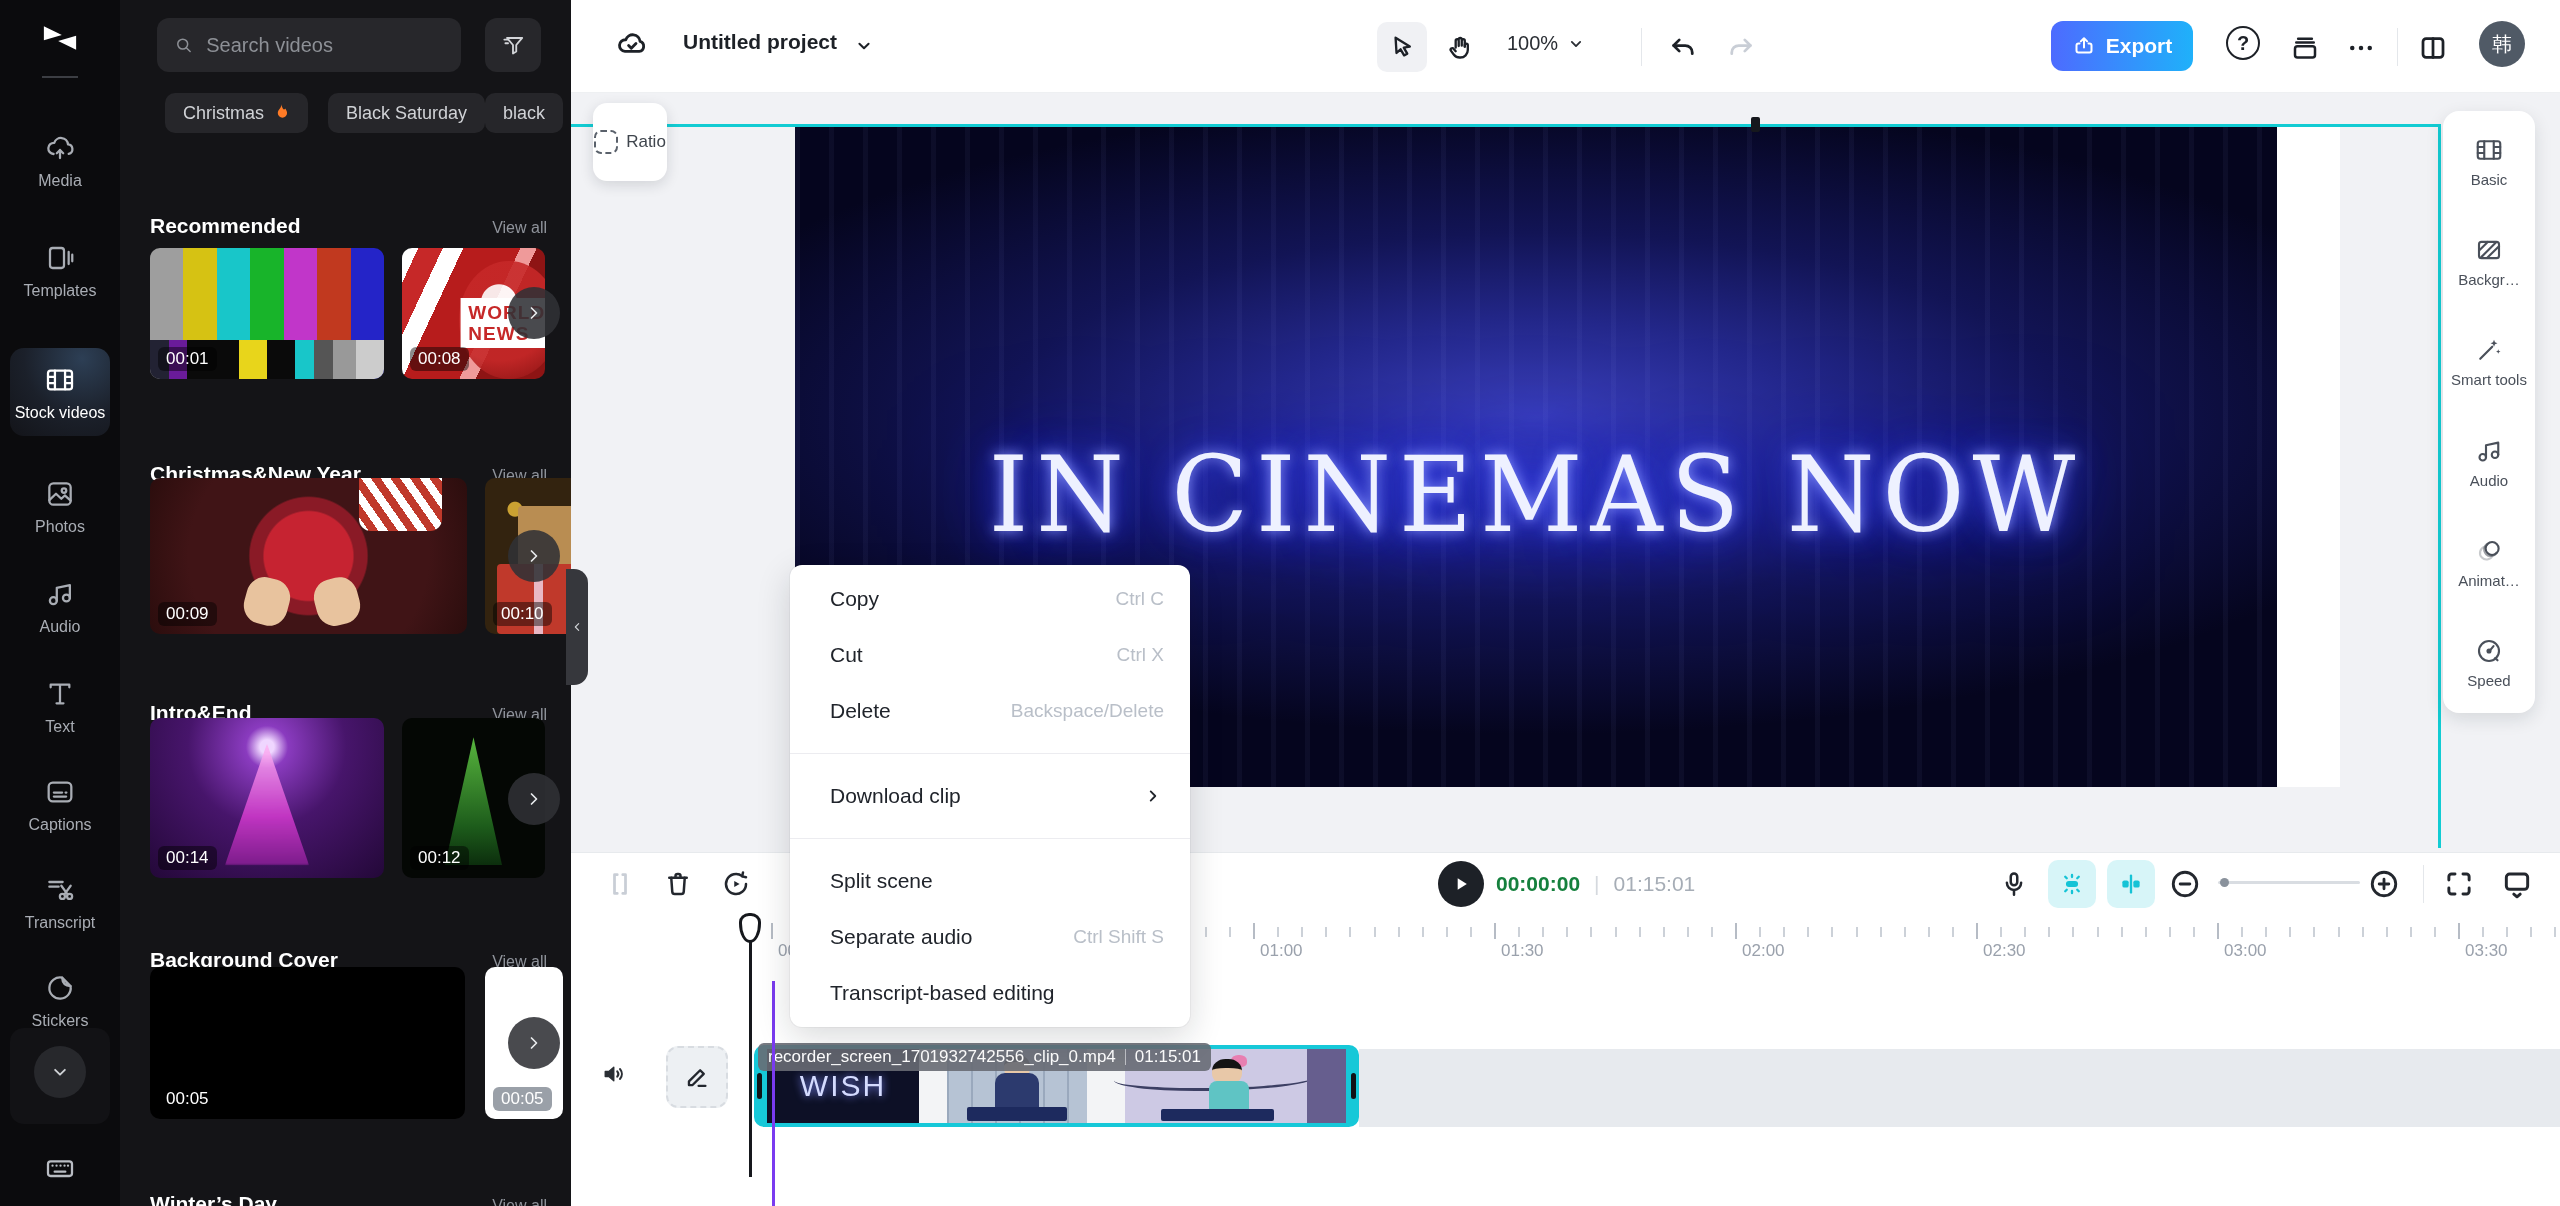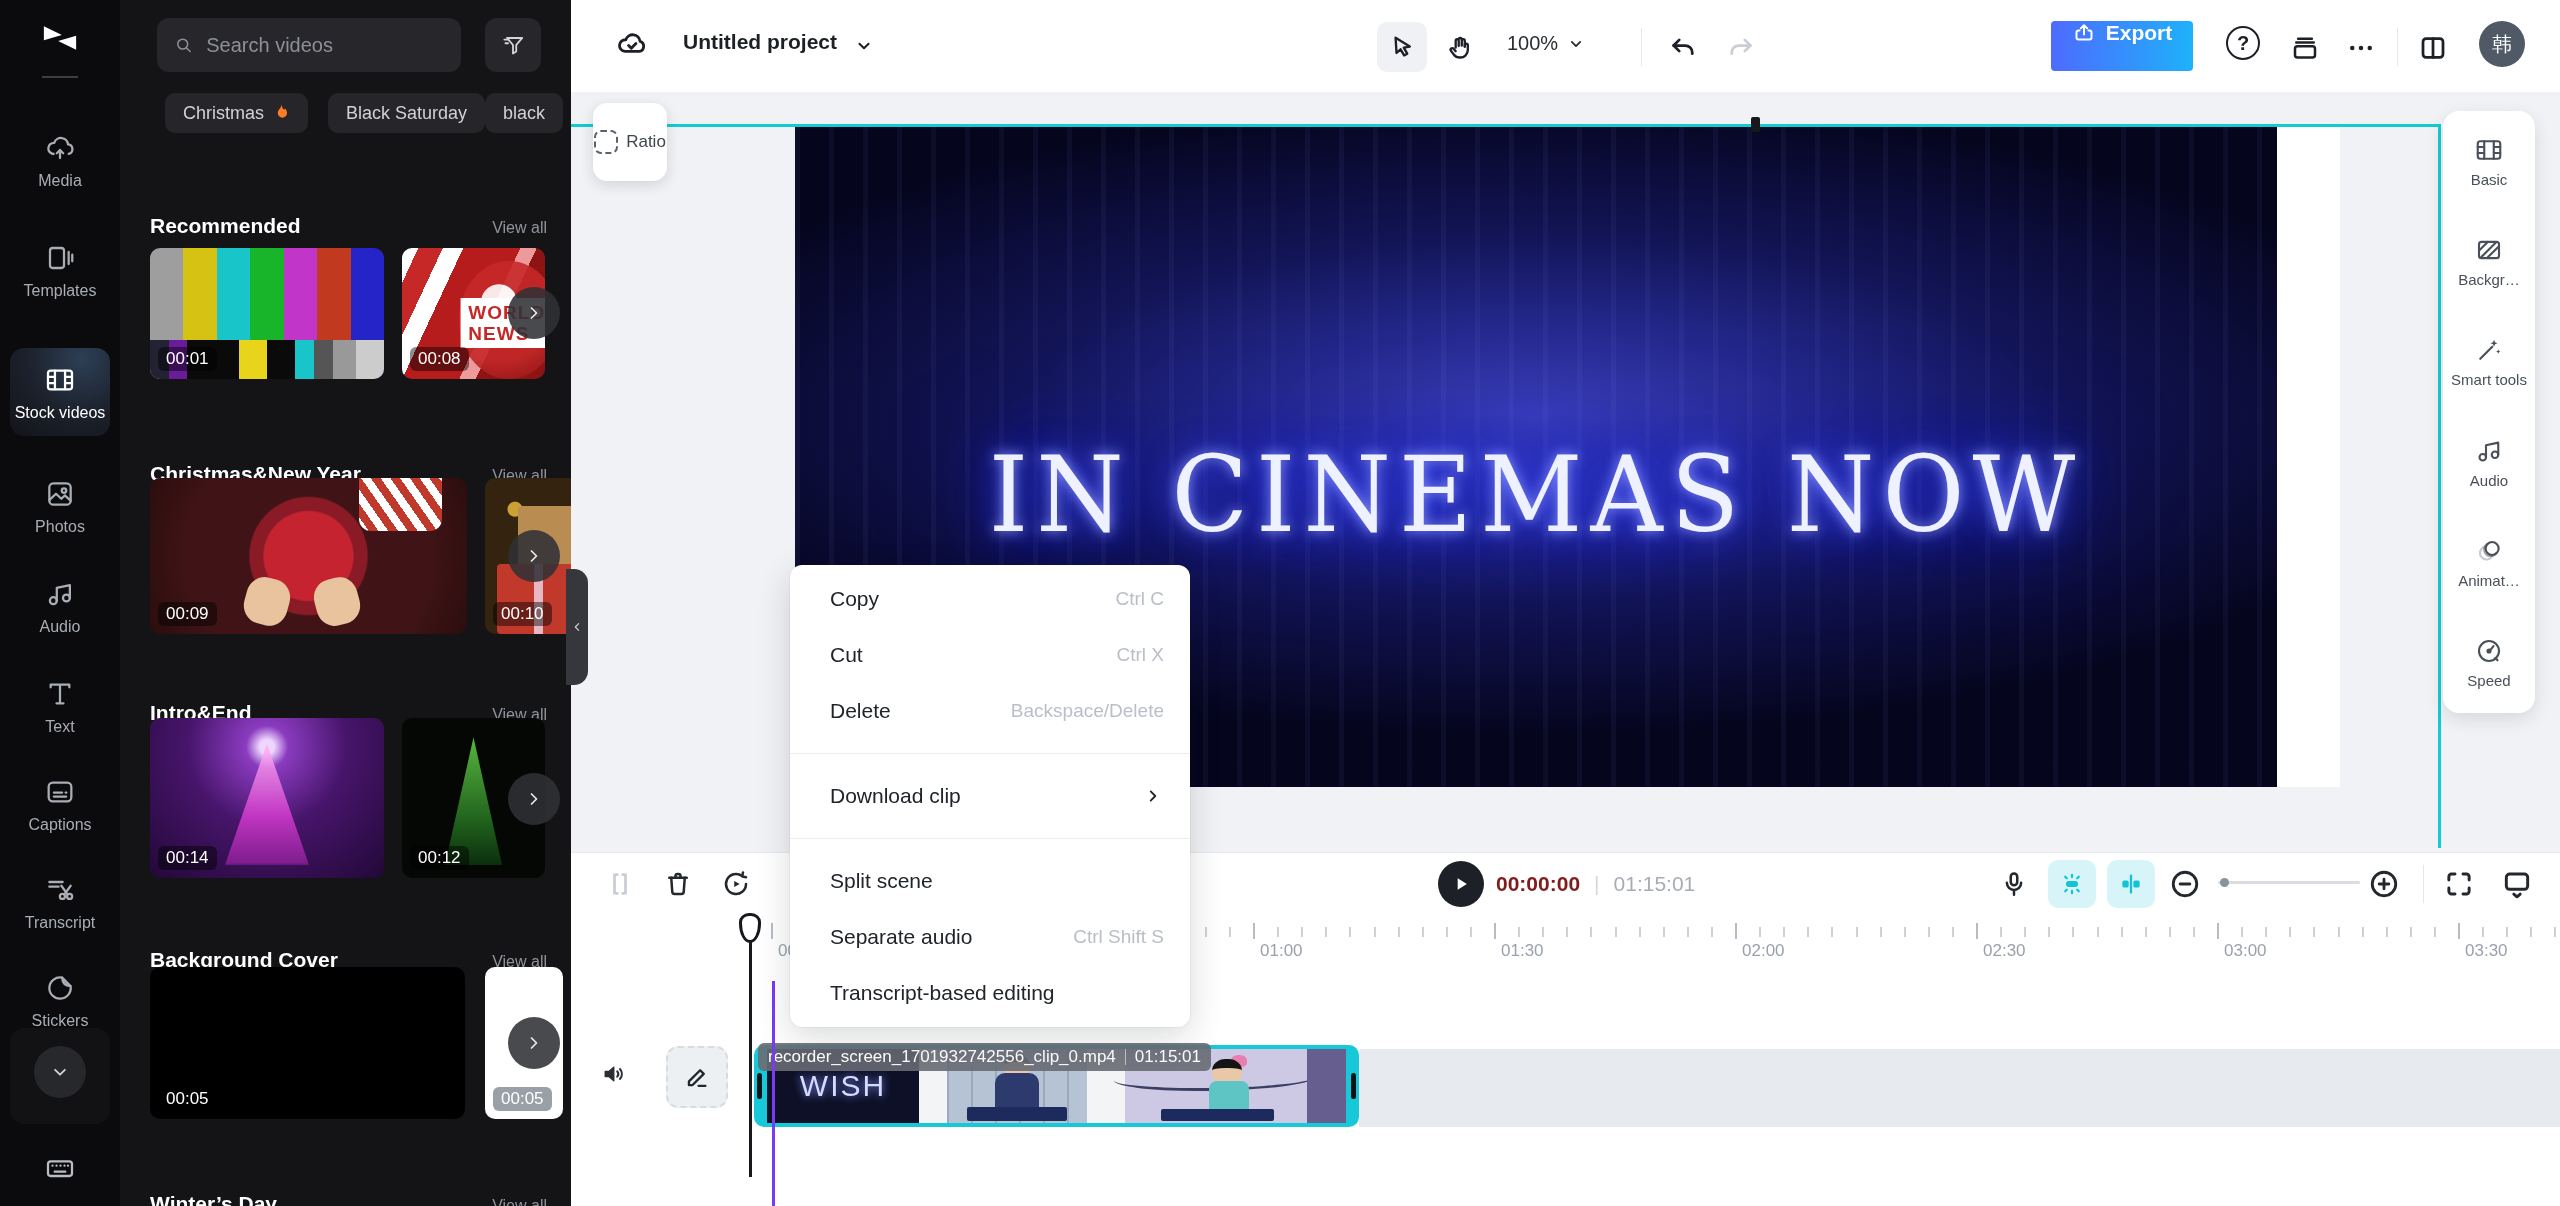--- a/index.html
+++ b/index.html
@@ -56,21 +56,21 @@
   .t-gtree .cone{position:absolute;left:30%;top:12%;width:40%;height:80%;clip-path:polygon(50% 0,100% 100%,0 100%);background:linear-gradient(180deg,#58b63e 0%,#1d5c1b 70%,#0c2e0d 100%);filter:blur(.5px);}
   .t-black{background:#000;}
   .t-white{background:#fff;}
 
   
   #topbar{left:571px;top:0;width:1989px;height:93px;background:#fff;border-bottom:1px solid #eef0f2;z-index:10;}
   .tb{position:absolute;display:flex;align-items:center;justify-content:center;color:#1d2127;cursor:pointer;}
   #tool-cursor{background:#f0f1f4;border-radius:10px;}
   #zoom-ctl{font-size:20px;color:#2a2e34;gap:8px;}
   .tb-divider{position:absolute;width:1px;height:38px;background:#e4e7eb;}
-  #export-btn{display:flex;align-items:flex-start;justify-content:center;gap:10px;background:linear-gradient(90deg,#4d6bff,#1fb1fa);border-radius:4px;color:#fff;font-size:21px;font-weight:bold;cursor:pointer;}
+  #export-btn{display:flex;align-items:center;justify-content:center;gap:10px;background:linear-gradient(90deg,#4d6bff,#1fb1fa);border-radius:12px;color:#fff;font-size:21px;font-weight:bold;cursor:pointer;}
   #help-btn{width:34px;height:34px;border:2.4px solid #1d2127;border-radius:50%;font-size:20px;font-weight:bold;}
   #avatar{width:46px;height:46px;border-radius:50%;background:#505a66;color:#fff;font-size:20px;display:flex;align-items:center;justify-content:center;}
 
   
   #viewport{left:571px;top:93px;width:1989px;height:759px;background:#f1f2f5;overflow:hidden;}
   #stage{position:absolute;left:224px;top:33px;width:1545px;height:661px;background:#fff;}
   #video{position:absolute;left:224px;top:33px;width:1482px;height:661px;background:radial-gradient(ellipse 62% 48% at 50% 44%,#3a3fb8 0%,#23278a 30%,#121455 58%,#05051e 100%);overflow:hidden;}
   #video::after{content:"";position:absolute;inset:0;background:repeating-linear-gradient(90deg,rgba(160,170,255,.05) 0 5px,transparent 5px 34px);}
   #cinema-text{position:absolute;left:0;top:310px;width:100%;text-align:center;font-family:"DejaVu Serif","Liberation Serif",serif;font-size:100px;letter-spacing:8px;color:#eef1ff;transform:scaleY(1.05);text-shadow:0 0 12px #8b96ff,0 0 32px #3d49ff,0 0 70px #2430e8,0 0 110px #1a23c0;z-index:2;}
   .sel-line{position:absolute;background:#12ccd3;z-index:4;}
@@ -80,21 +80,21 @@
   #inspector{position:absolute;left:1872px;top:18px;width:92px;height:602px;background:#fff;border-radius:16px;box-shadow:0 6px 18px rgba(20,30,40,.12);display:flex;flex-direction:column;align-items:center;justify-content:space-between;padding:24px 4px;z-index:6;}
   .insp-item{display:flex;flex-direction:column;align-items:center;gap:6px;color:#4a505a;cursor:pointer;}
   .insp-item .lbl{font-size:15px;line-height:17px;text-align:center;}
 
   
   #timeline{left:571px;top:852px;width:1989px;height:354px;background:#fff;border-top:1px solid #e7eaed;}
   .tl-icon{position:absolute;color:#23272e;cursor:pointer;display:flex;align-items:center;justify-content:center;}
   .tl-toggle{width:48px;height:48px;border-radius:10px;background:#d7f5f8;color:#15c3d6;}
   #play-btn{width:46px;height:46px;border-radius:50%;background:#1d2127;color:#fff;}
   #time-display{position:absolute;left:925px;top:16px;height:30px;display:flex;align-items:center;gap:14px;font-size:21px;}
-  #cur-time{color:#7f1d1d;font-weight:bold;}
+  #cur-time{color:#15803d;font-weight:bold;}
   #time-sep{color:#d5d9de;}
   #total-time{color:#a6adb6;}
   #zoom-slider{position:absolute;left:1647px;top:28px;width:142px;height:3px;background:#d9dde2;border-radius:2px;}
   #zoom-slider .dot{position:absolute;left:2px;top:-3px;width:9px;height:9px;border-radius:50%;background:#8a929c;}
   #ruler{position:absolute;left:0;top:66px;width:1989px;height:56px;}
   #ruler-minors{position:absolute;left:200px;top:8px;right:0;height:10px;background:repeating-linear-gradient(90deg,#ccd1d8 0 2px,transparent 2px 24.1px);}
   .ruler-tick{position:absolute;top:4px;width:2px;height:16px;background:#b6bcc5;}
   .ruler-label{position:absolute;top:22px;font-size:17px;color:#9aa1ac;white-space:nowrap;}
   #track-band{position:absolute;left:788px;top:196px;width:1201px;height:78px;background:#e7eaee;}
   #track-vol{position:absolute;left:29px;top:207px;color:#2a2e34;cursor:pointer;}

